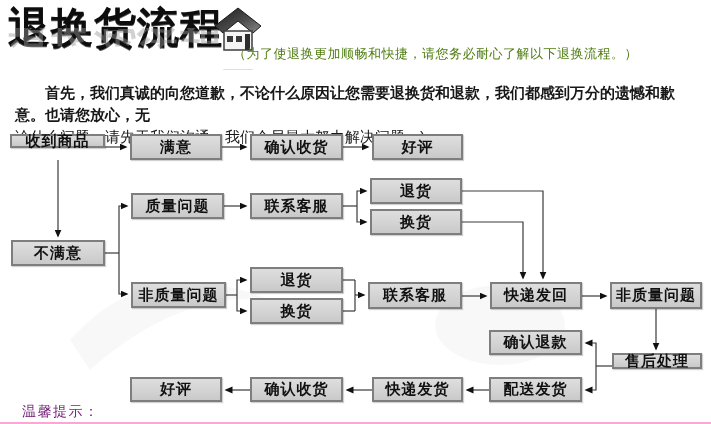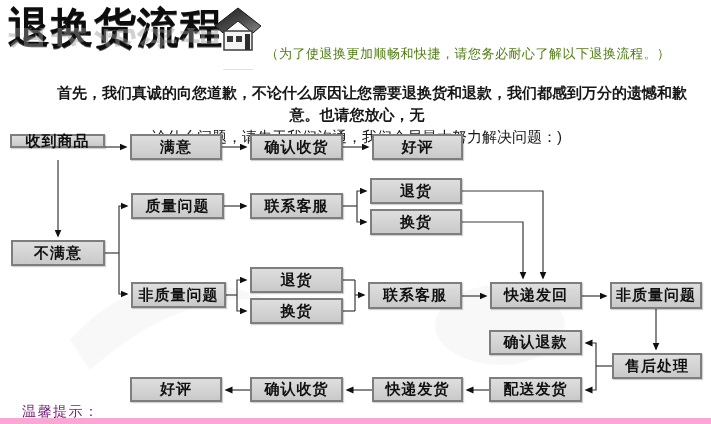--- a/index.html
+++ b/index.html
@@ -4,22 +4,21 @@
 <style>
   * { margin: 0; padding: 0; box-sizing: border-box; }
   html, body { background: #fff; }
   body { font-family: "Liberation Sans", "DejaVu Sans", sans-serif; }
   .stage {
     position: relative;
     width: 711px;
     height: 424px;
     background: #ffffff;
     overflow: hidden;
-    border-bottom: 6px solid #f9a8d4;
-    text-align: center;
+    border-bottom: 2px solid #f9a8d4;
   }
   
   .title-wrap {
     position: absolute; left: 8px; top: 4px; width: 210px; height: 72px;
   }
   .page-title {
     font-size: 42px; line-height: 48px; font-weight: 900;
     color: #0d0d0d; letter-spacing: 1px; white-space: nowrap;
     text-shadow: 0 1px 0 #555;
   }
@@ -166,21 +165,21 @@
 
   <div class="box" style="left:131px; top:282px; width:95px; height:26px;">非质量问题</div>
   <div class="box" style="left:250px; top:267px; width:93px; height:26px;">退货</div>
   <div class="box" style="left:250px; top:298px; width:93px; height:26px;">换货</div>
 
   <div class="box" style="left:368px; top:282px; width:94px; height:27px;">联系客服</div>
   <div class="box" style="left:490px; top:282px; width:92px; height:27px;">快递发回</div>
   <div class="box" style="left:610px; top:282px; width:92px; height:27px;">非质量问题</div>
 
   <div class="box" style="left:489px; top:330px; width:93px; height:25px;">确认退款</div>
-  <div class="box" style="left:612px; top:353px; width:90px; height:26px;">售后处理</div>
+  <div class="box" style="left:612px; top:353px; width:90px; height:16px;">售后处理</div>
 
   <div class="box" style="left:489px; top:377px; width:93px; height:25px;">配送发货</div>
   <div class="box" style="left:372px; top:377px; width:91px; height:25px;">快递发货</div>
   <div class="box" style="left:250px; top:377px; width:93px; height:25px;">确认收货</div>
   <div class="box" style="left:130px; top:377px; width:92px; height:25px;">好评</div>
 
   <div class="footer-note">温馨提示：</div>
 
 </div>
 

